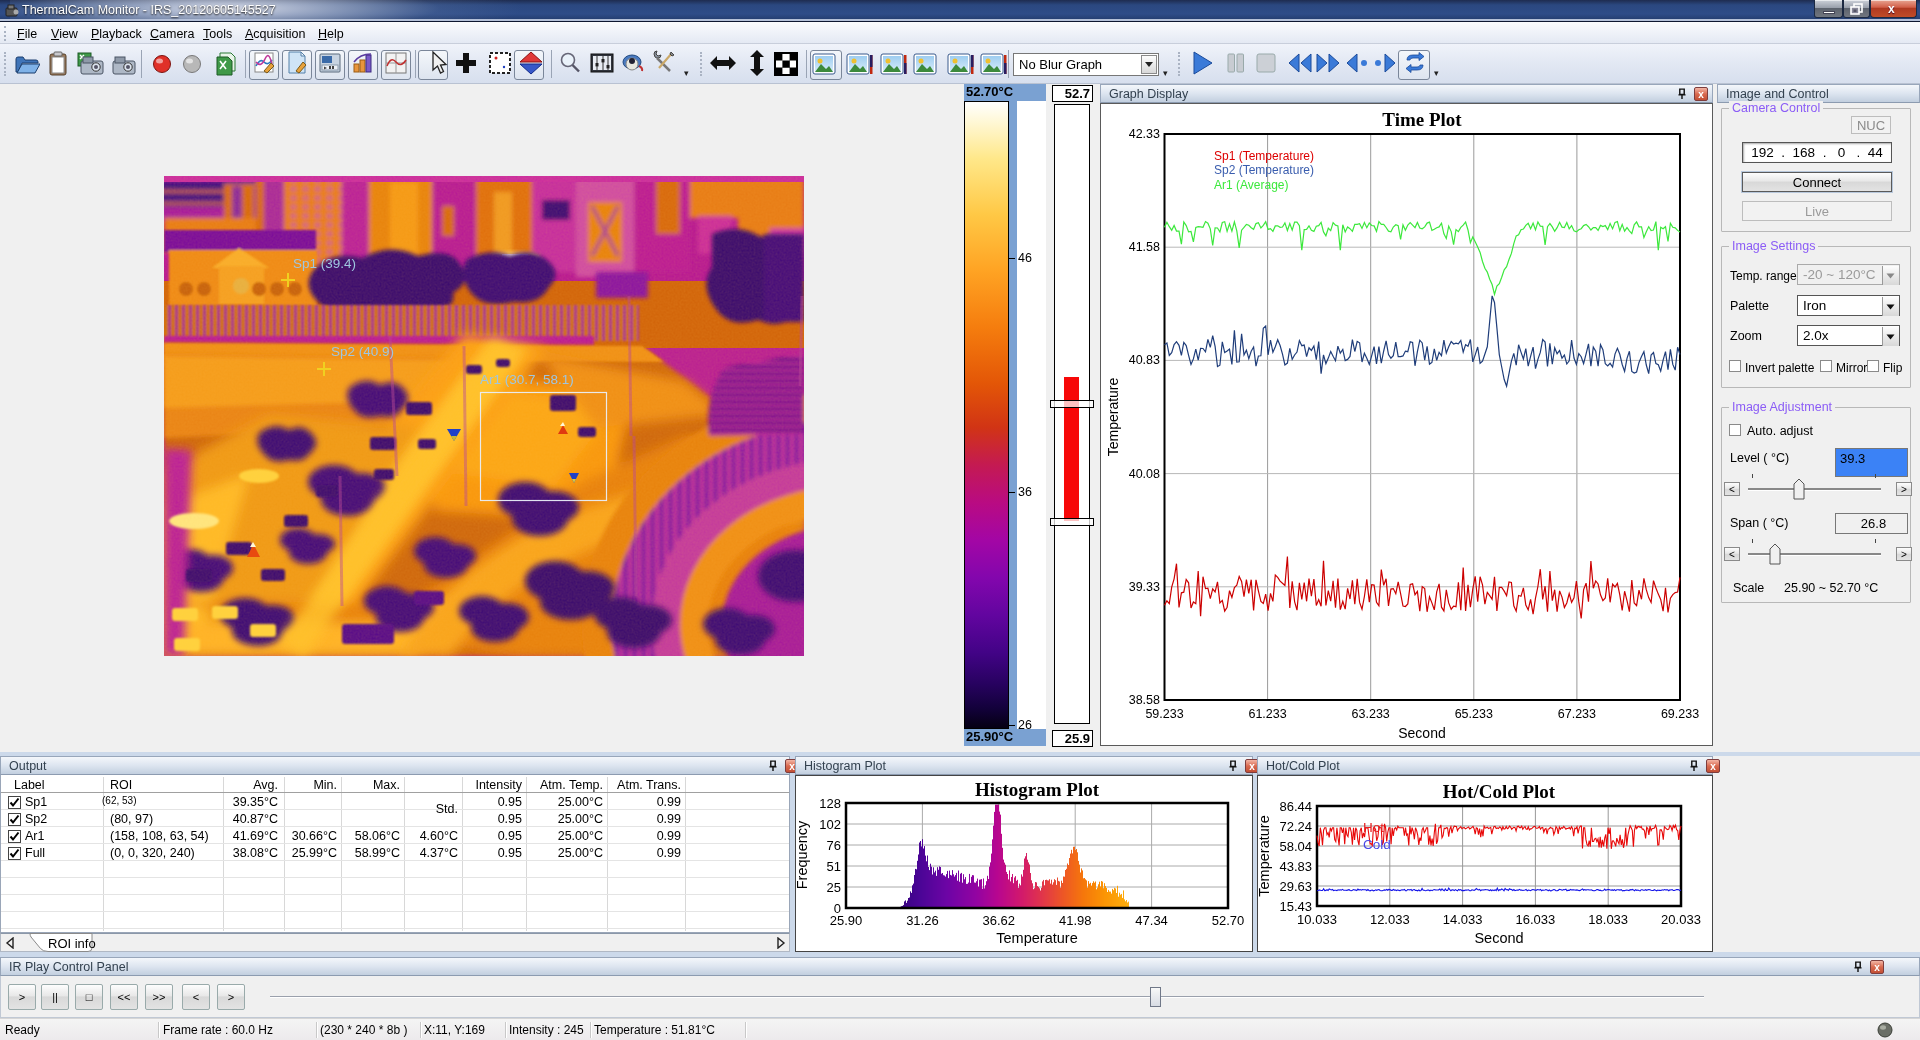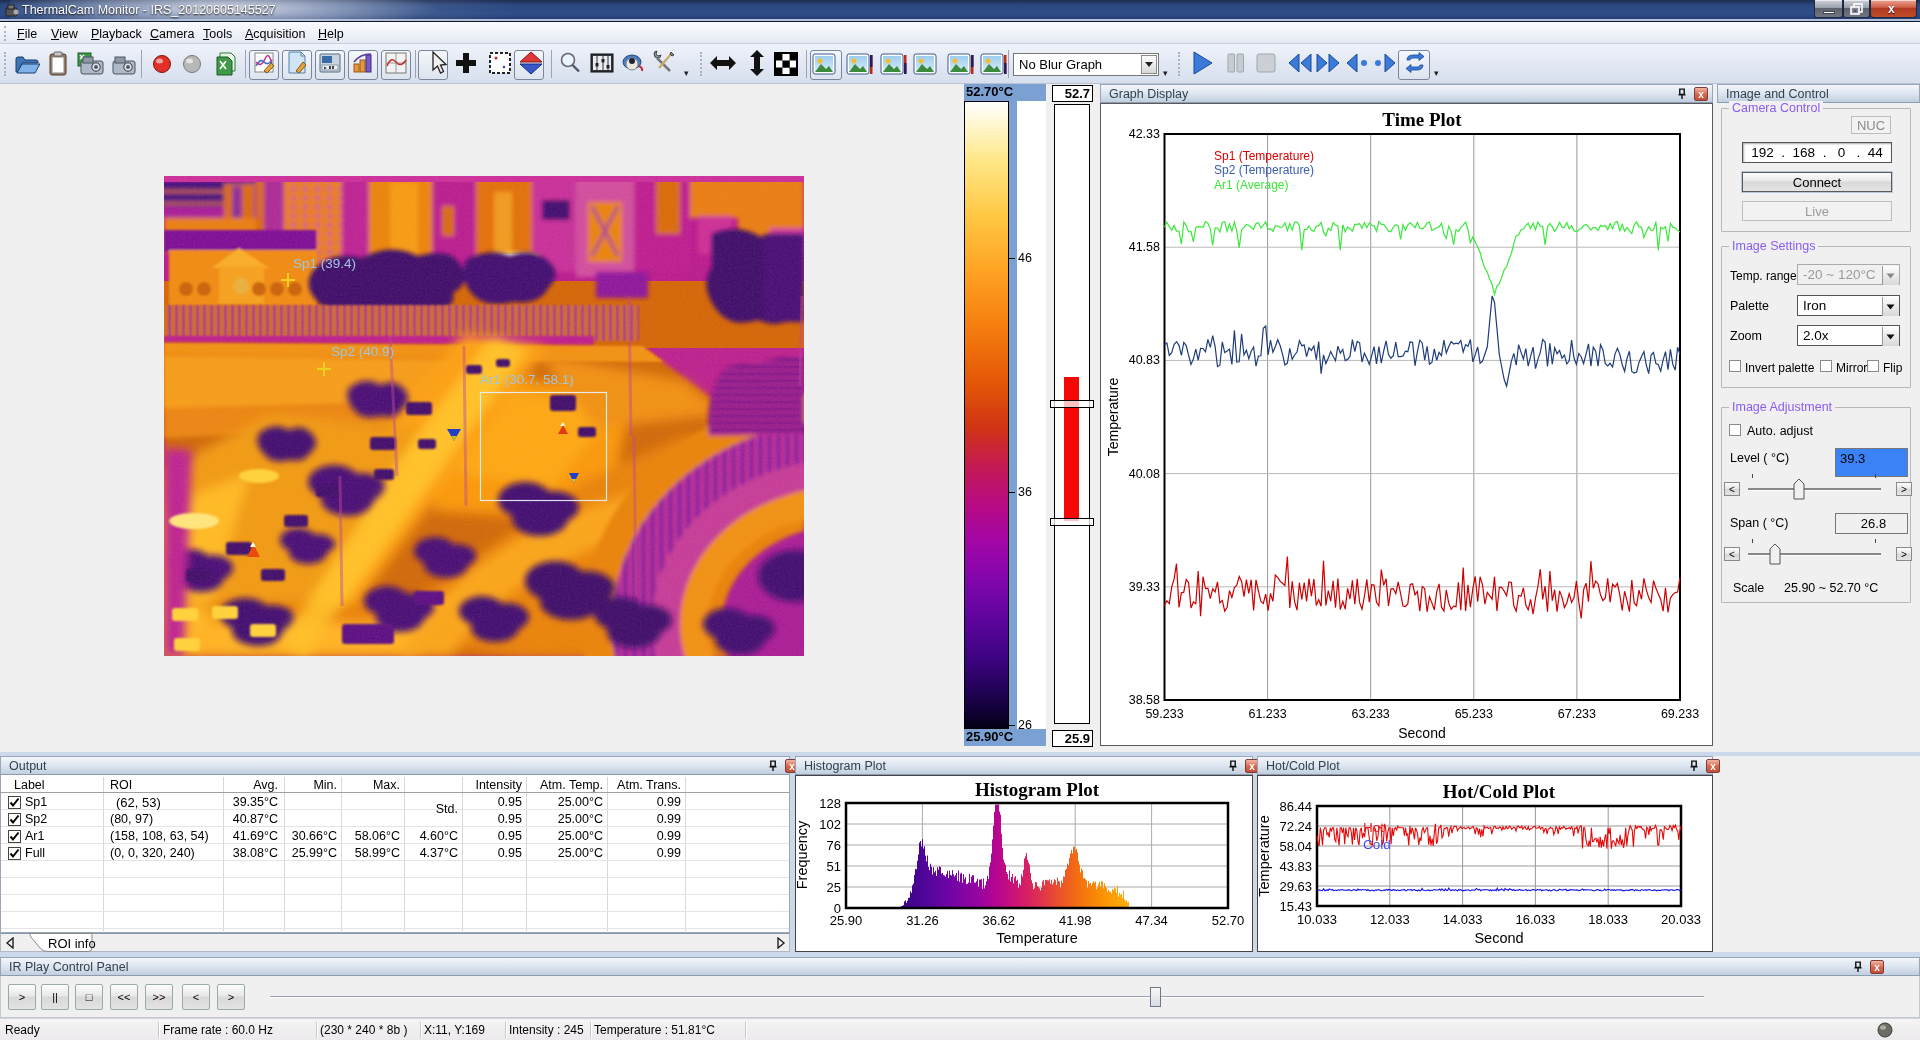--- a/index.html
+++ b/index.html
@@ -693,21 +693,21 @@
 <div class="abs" style="left:400px;top:778px;font-size:12.5px;width:80px;text-align:right;margin-left:-80px;">Max.</div>
 <div class="abs" style="left:458px;top:778px;font-size:12.5px;width:80px;text-align:right;margin-left:-80px;margin-top:24px;">Std.</div>
 <div class="abs" style="left:522px;top:778px;font-size:12.5px;width:80px;text-align:right;margin-left:-80px;">Intensity</div>
 <div class="abs" style="left:603px;top:778px;font-size:12.5px;width:80px;text-align:right;margin-left:-80px;">Atm. Temp.</div>
 <div class="abs" style="left:681px;top:778px;font-size:12.5px;width:80px;text-align:right;margin-left:-80px;">Atm. Trans.</div>
 <svg class="abs" style="left:8px;top:796px" width="13" height="13" viewBox="0 0 13 13">
       <rect x="0.5" y="0.5" width="12" height="12" fill="#fff" stroke="#444"></rect>
       <path d="M2.5 6.5 L5 9.5 L10.5 2.5" stroke="#000" stroke-width="2" fill="none"></path>
     </svg>
 <div class="abs" style="left:25px;top:795px;font-size:12.5px;">Sp1</div>
-<div class="abs" style="left:116px;top:795px;font-size:13px;">(62, 53)</div>
+<div class="abs" style="left:102px;top:795px;font-size:10px;">(62, 53)</div>
 <div class="abs" style="left:278px;top:795px;font-size:12.5px;width:90px;text-align:right;margin-left:-90px;">39.35°C</div>
 <div class="abs" style="left:522px;top:795px;font-size:12.5px;width:90px;text-align:right;margin-left:-90px;">0.95</div>
 <div class="abs" style="left:603px;top:795px;font-size:12.5px;width:90px;text-align:right;margin-left:-90px;">25.00°C</div>
 <div class="abs" style="left:681px;top:795px;font-size:12.5px;width:90px;text-align:right;margin-left:-90px;">0.99</div>
 <svg class="abs" style="left:8px;top:813px" width="13" height="13" viewBox="0 0 13 13">
       <rect x="0.5" y="0.5" width="12" height="12" fill="#fff" stroke="#444"></rect>
       <path d="M2.5 6.5 L5 9.5 L10.5 2.5" stroke="#000" stroke-width="2" fill="none"></path>
     </svg>
 <div class="abs" style="left:25px;top:812px;font-size:12.5px;">Sp2</div>
 <div class="abs" style="left:110px;top:812px;font-size:12.5px;">(80, 97)</div>

